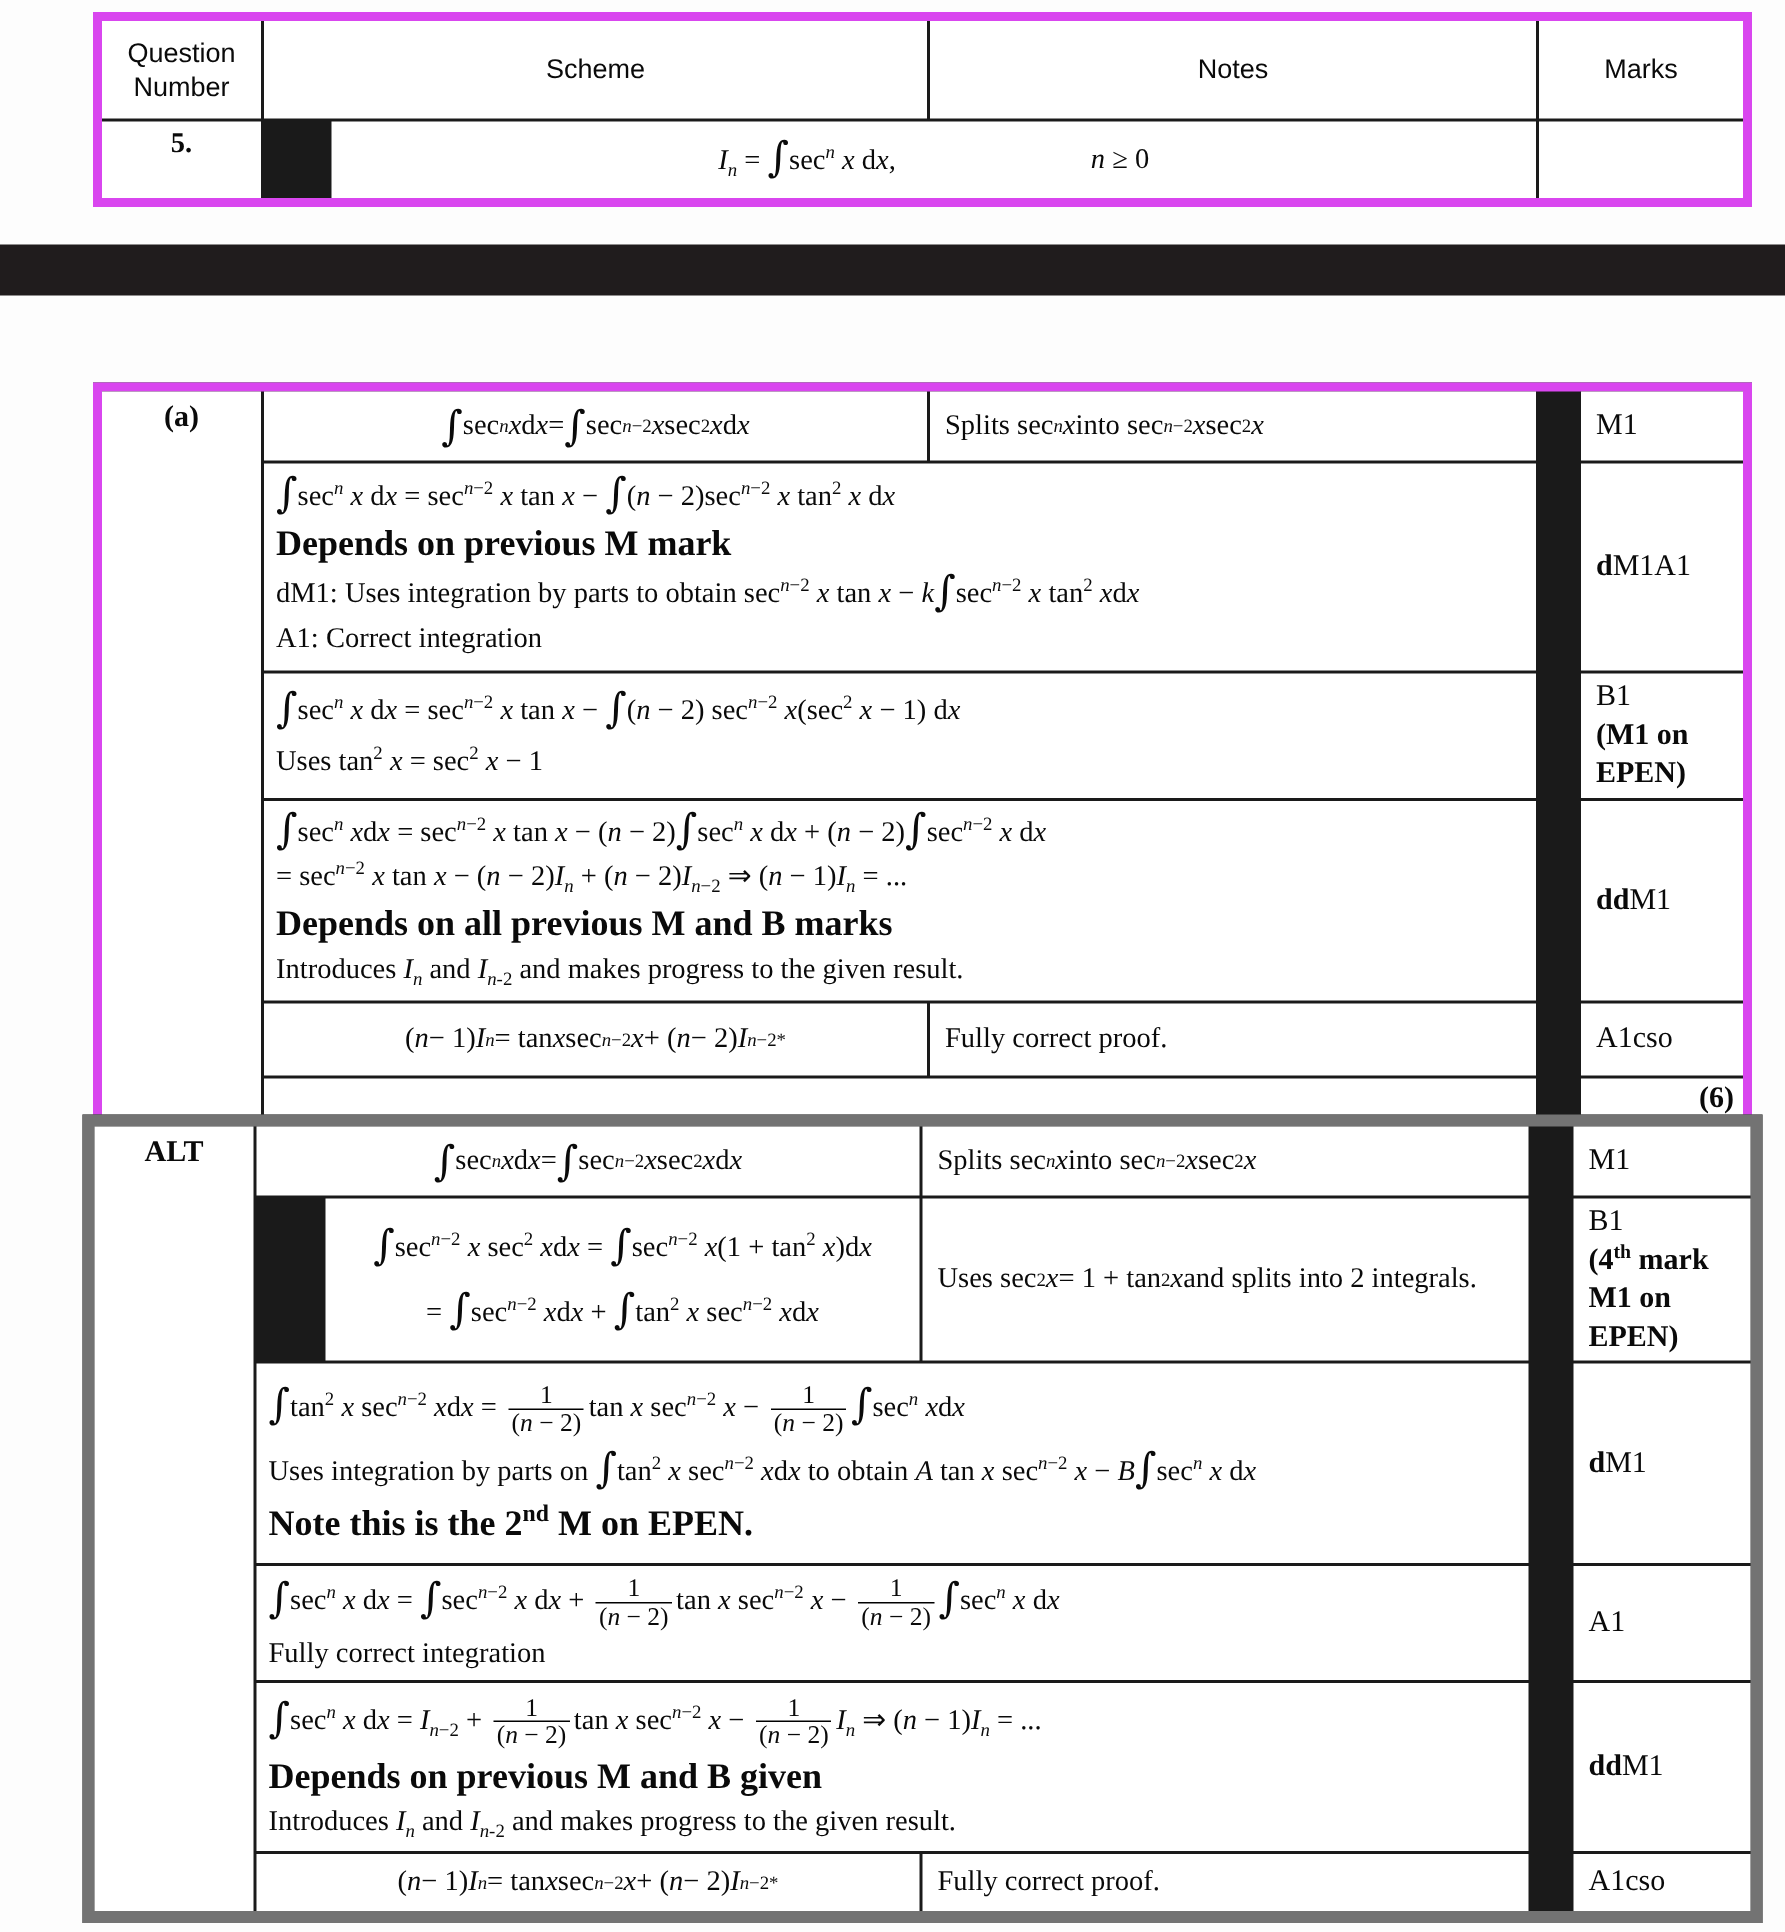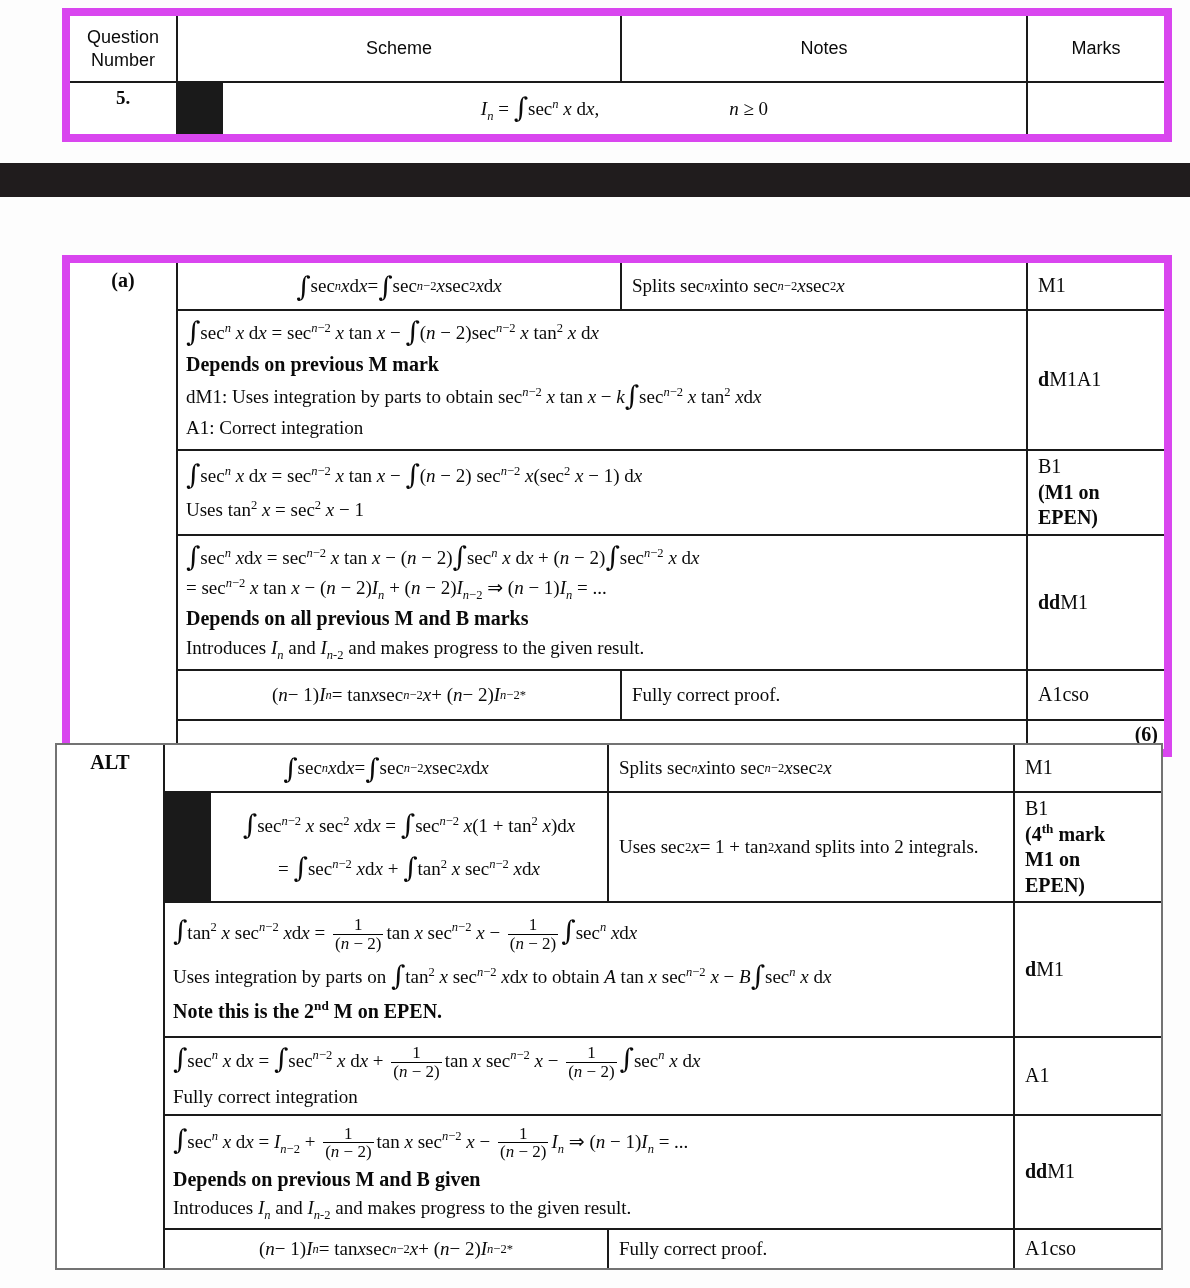--- a/index.html
+++ b/index.html
@@ -1,56 +1,56 @@
 <!DOCTYPE html>
 <html><head>
 <meta charset="utf-8">
 <style>
   html,body{margin:0;padding:0;}
   body{width:1190px;height:1288px;background:#fdfdfd;position:relative;
        font-family:"Liberation Serif",serif;color:#0a0a0a;}
   .abs{position:absolute;}
 
   
-  .grid{display:grid;background:#1a1a1a;gap:2px;border:8px solid #d946ef;}
+  .grid{display:grid;background:#1a1a1a;gap:2px;border:6px solid #d946ef;}
   .cell{background:#ffffff;min-width:0;}
 
   .top-table{left:62px;top:8px;width:1094px;
     grid-template-columns:106px 442px 404px 1fr;grid-template-rows:65px 51px;}
   .hdr{display:flex;align-items:center;justify-content:center;text-align:center;
     font-family:"Liberation Sans",sans-serif;font-size:18px;line-height:1.25;}
   .qlabel{display:flex;justify-content:center;padding-top:4px;
     font-weight:bold;font-size:19px;}
   .defcell{grid-column:2/4;display:flex;align-items:center;justify-content:center;gap:130px;margin-left:45px;}
 
   .black-bar{left:0;top:163px;width:1190px;height:34px;background:#201c1d;}
 
   .table-a{left:62px;top:255px;width:1094px;
     grid-template-columns:106px 442px 404px 1fr;
     grid-template-rows:46px 138px 83px 133px 48px 28px;}
-  .table-alt{left:55px;top:743px;width:1104px;border:2px solid #737373;
+  .table-alt{left:55px;top:743px;width:1104px;border:8px solid #737373;
     grid-template-columns:106px 442px 404px 1fr;
     grid-template-rows:46px 108px 133px 76px 112px 38px;}
 
   .lab{grid-row:1/7;display:flex;justify-content:center;padding-top:6px;
     font-weight:bold;font-size:20px;}
 
   .fl{font-size:19px;}
   .fcell{display:flex;align-items:center;justify-content:center;text-align:center;padding:2px 4px;}
   .mcell{display:flex;flex-direction:column;justify-content:space-evenly;align-items:flex-start;
     grid-column:2/4;text-align:center;padding:2px 8px;}
   .mcell2{display:flex;flex-direction:column;justify-content:space-evenly;align-items:center;
     text-align:center;padding:2px 4px;margin-left:46px;}
   .ncell{display:flex;align-items:center;padding:4px 10px;font-size:19px;line-height:1.25;}
-  .mk{font-size:20px;line-height:1.28;padding:3px 10px;}
+  .mk{font-size:20px;line-height:1.28;padding:3px 10px;margin-left:28px;}
   .mk-c{display:flex;align-items:center;}
   .mk-r{display:flex;align-items:flex-end;justify-content:flex-end;
     font-weight:bold;padding-right:6px;padding-bottom:1px;}
   .bold{font-weight:bold;}
-  .b20{font-size:20px;}
+  .b20{font-size:24px;}
 
   sup{font-size:66%;line-height:0;}
   sub{font-size:66%;line-height:0;}
   .in{font-size:145%;line-height:0.75;vertical-align:-8%;font-family:"DejaVu Serif",serif;}
   .frac{display:inline-flex;flex-direction:column;vertical-align:middle;
     text-align:center;line-height:1.05;font-size:17px;margin:0 3px;}
   .fn{border-bottom:1.5px solid #000;padding:0 8px;}
   .fd{padding:0 2px;}
 </style>
 </head>

